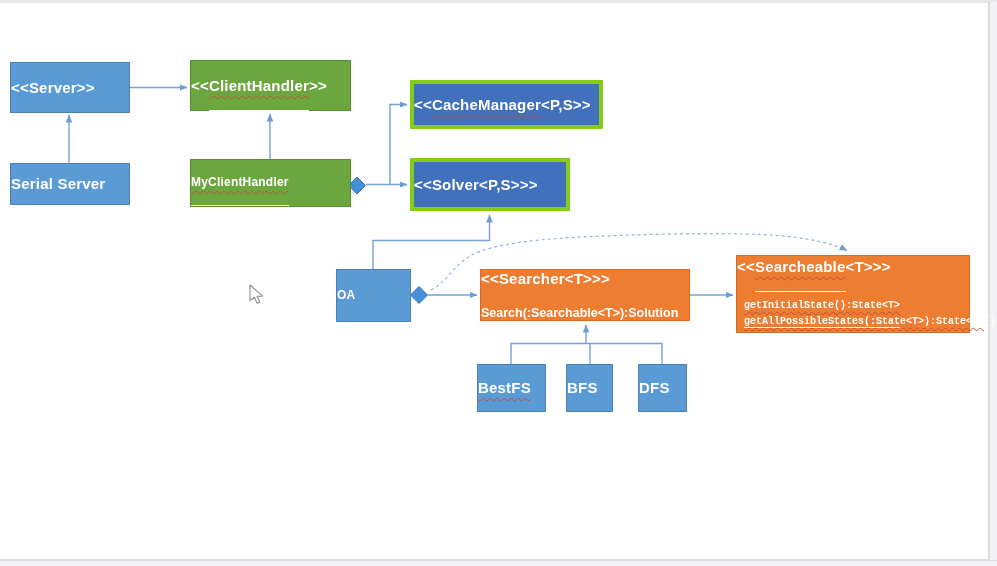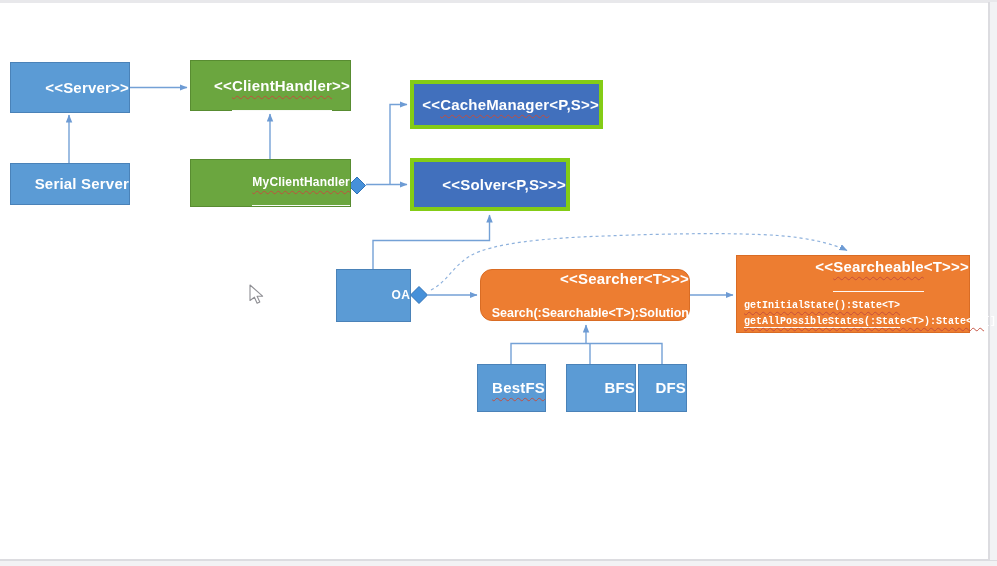--- a/index.html
+++ b/index.html
@@ -8,21 +8,21 @@
     font-family:"Liberation Sans", sans-serif;overflow:hidden;
   }
   .edge{position:absolute;}
   .edge-top{left:0;top:0;width:997px;height:3px;background:#e8e8eb;}
   .edge-bottom-line{left:0;top:559px;width:997px;height:2px;background:#dcdce0;}
   .edge-bottom-fill{left:0;top:561px;width:997px;height:5px;background:#f2f2f4;}
   .edge-right-line{left:988px;top:2px;width:2px;height:558px;background:#dcdce0;}
   .edge-right-fill{left:990px;top:2px;width:7px;height:558px;background:#f2f2f4;}
 
   .node{
-    position:absolute;display:flex;flex-direction:column;align-items:flex-end;justify-content:center;
+    position:absolute;display:flex;flex-direction:column;align-items:flex-start;justify-content:center;
     color:#ffffff;text-align:center;box-sizing:border-box;
   }
   .blue  {background:#5b9bd5;border:1px solid #4a82b8;}
   .dblue {background:#4170bd;border:4px solid #84cc16;}
   .green {background:#6ba63f;border:1px solid #588c31;}
   .orange{background:#ed7d31;border:1px solid #d96c24;}
 
   .lbl{font-weight:bold;font-size:15px;letter-spacing:.2px;line-height:1.15;}
   .lbl-big{font-weight:bold;font-size:12px;}
   .sub{font-weight:bold;font-size:12.5px;margin-top:18px;}
@@ -103,38 +103,38 @@
   </div>
 
   <div class="node blue" style="left:336px;top:269px;width:75px;height:53px;">
     <span class="lbl lbl-big">OA</span>
   </div>
 
   <div class="node dblue" style="left:410px;top:158px;width:160px;height:53px;">
     <span class="lbl">&lt;&lt;Solver&lt;P,S&gt;&gt;&gt;</span>
   </div>
 
-  <div class="node orange" style="left:480px;top:269px;width:210px;height:52px;border-radius:12px;">
+  <div class="node orange" style="left:480px;top:269px;width:210px;height:52px;">
     <span class="lbl">&lt;&lt;Searcher&lt;T&gt;&gt;&gt;</span>
     <span class="sub">Search(:Searchable&lt;T&gt;):Solution</span>
   </div>
 
   <div class="node orange" style="left:736px;top:255px;width:234px;height:78px;gap:22px;">
     <span class="lbl"><span>&lt;&lt;</span><span class="wavy"><span class="uline">Searcheable</span></span><span>&lt;T&gt;&gt;&gt;</span></span>
     <div class="meths">
       <div class="mline"><span class="wavy"><span class="uline">getInitialState():State&lt;T&gt;</span></span><span></span></div>
       <div class="mline"><span class="wavy"><span class="uline">getAllPossibleStates(:State&lt;T&gt;):State&lt;T&gt;</span></span><span>[]</span></div>
     </div>
   </div>
 
   <div class="node blue" style="left:477px;top:364px;width:69px;height:48px;">
     <span class="lbl"><span class="wavy"><span class="uline">BestFS</span></span></span>
   </div>
 
-  <div class="node blue" style="left:566px;top:364px;width:70px;height:48px;">
+  <div class="node blue" style="left:566px;top:364px;width:47px;height:48px;">
     <span class="lbl">BFS</span>
   </div>
 
   <div class="node blue" style="left:638px;top:364px;width:49px;height:48px;">
     <span class="lbl">DFS</span>
   </div>
 
 </div>
 
 </body></html>

